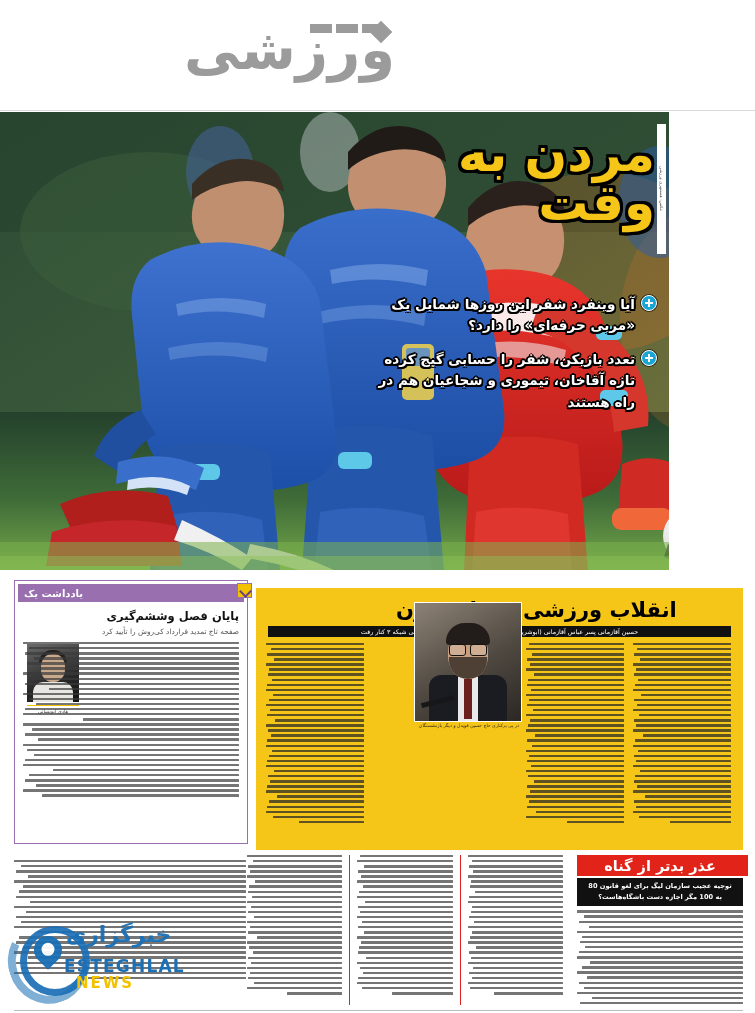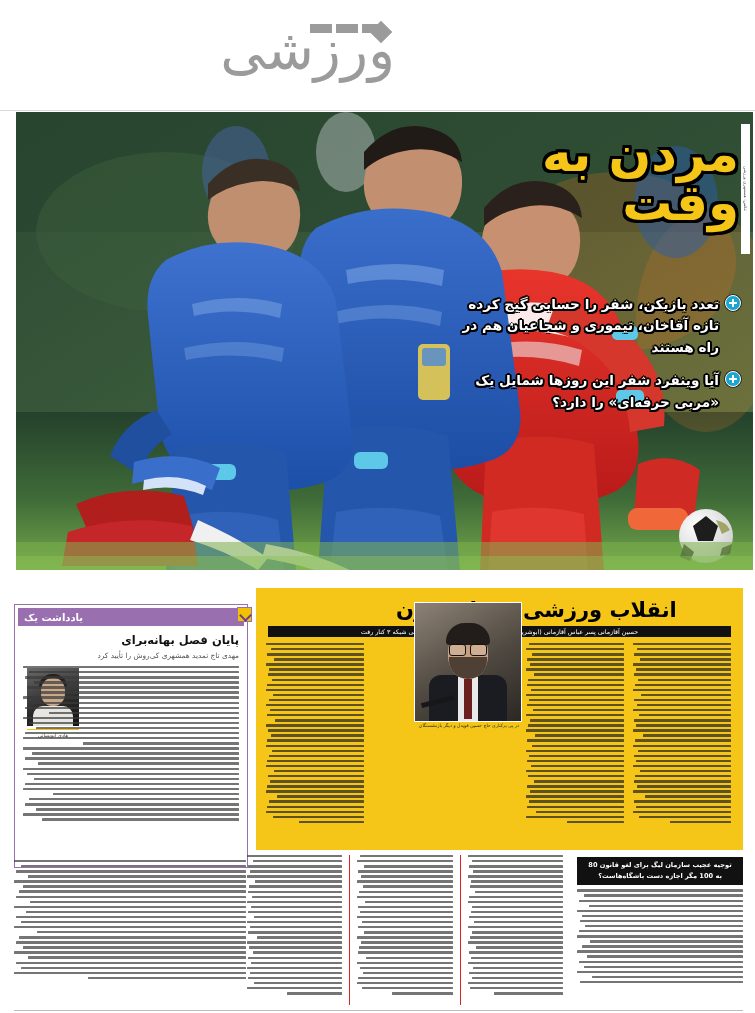--- a/index.html
+++ b/index.html
@@ -14,38 +14,38 @@
   
   .masthead{position:absolute;left:0;top:0;width:755px;height:92px;background:#ffffff;overflow:hidden;}
   .mast-logo{
     position:absolute;right:10px;top:6px;
     font-family:"DejaVu Sans","Liberation Sans",sans-serif;
     font-size:74px;line-height:80px;font-weight:bold;color:#1a92d6;
     letter-spacing:-2px;white-space:nowrap;direction:rtl;
   }
   .mast-sub{
     position:absolute;right:360px;top:20px;
-    font-size:56px;line-height:60px;font-weight:normal;color:#9b9b9b;
+    font-size:56px;line-height:60px;font-weight:bold;color:#9b9b9b;
     white-space:nowrap;direction:rtl;letter-spacing:-1px;
   }
   .mast-diamond{
     position:absolute;left:373px;top:24px;width:16px;height:16px;
     background:#9b9b9b;transform:rotate(45deg);
   }
   .mast-bars{position:absolute;left:300px;top:18px;width:84px;height:10px;}
   .mast-bars i{display:inline-block;width:22px;height:9px;background:#9b9b9b;margin-left:4px;}
   .dateline{
     position:absolute;right:18px;top:95px;height:14px;
     font-size:6.5px;color:#222;direction:rtl;white-space:nowrap;letter-spacing:0.1px;
   }
   .mast-rule{position:absolute;left:0;top:110px;width:755px;height:1px;background:#d9d9d9;}
 
   
   .hero{
-    position:absolute;left:16px;top:112px;width:737px;height:458px;overflow:hidden;
+    position:absolute;left:0;top:112px;width:669px;height:458px;overflow:hidden;
     background:#b91c1c;
   }
   .hero svg{position:absolute;left:0;top:0;width:737px;height:458px;display:block;}
 
   
   .hero-head{
     position:absolute;right:14px;top:18px;width:330px;
     direction:rtl;text-align:right;line-height:0.98;
   }
   .hl{
@@ -84,21 +84,21 @@
     position:absolute;right:3px;top:12px;width:9px;height:130px;
     writing-mode:vertical-rl;font-size:4.4px;color:#555;direction:rtl;
     background:#ffffff;text-align:center;line-height:9px;
   }
 
   
   .lower{position:absolute;left:0;top:578px;width:755px;height:435px;background:#ffffff;}
 
   
   .notebox{
-    position:absolute;left:14px;top:26px;width:232px;height:262px;
+    position:absolute;left:14px;top:2px;width:232px;height:262px;
     border:1px solid #9a6fb0;background:#ffffff;
   }
   .note-head{
     position:relative;height:18px;background:#9a6fb0;margin:3px;
     display:flex;align-items:center;justify-content:flex-end;
     padding:0 6px;direction:rtl;
   }
   .note-head .ntitle{font-size:10px;font-weight:bold;color:#ffffff;letter-spacing:1px;}
   .note-flag{
     position:absolute;right:-8px;top:-1px;width:13px;height:13px;background:#f2c200;
@@ -369,40 +369,40 @@
       <rect x="0" y="444" width="737" height="14" fill="#8cc057" opacity="0.45"></rect>
     </svg>
 
     <div class="hero-head">
       <span class="hl yellow l1">مردن به وقت</span>
     </div>
 
     <div class="bullets">
       <div class="bullet">
         <span class="pin"></span>
-        <span class="btxt">تعدد بازیکن، شفر را حسابی گیج کرده تازه آقاخان، تیموری و شجاعیان هم در راه هستند</span>
+        <span class="btxt">آیا وینفرد شفر این روزها شمایل یک «مربی حرفه‌ای» را دارد؟</span>
       </div>
       <div class="bullet">
         <span class="pin"></span>
-        <span class="btxt">آیا وینفرد شفر این روزها شمایل یک «مربی حرفه‌ای» را دارد؟</span>
+        <span class="btxt">تعدد بازیکن، شفر را حسابی گیج کرده تازه آقاخان، تیموری و شجاعیان هم در راه هستند</span>
       </div>
     </div>
 
     <div class="hero-side">عکس: همشهری ورزشی</div>
   </div>
 
   <div class="lower">
 
     <div class="notebox">
       <div class="note-head">
         <span class="note-flag"></span>
         <span class="ntitle">یادداشت یک</span>
       </div>
-      <div class="note-title">پایان فصل بهانه‌برای</div>
-      <div class="note-sub">مهدی تاج تمدید همشهری کی‌روش را تأیید کرد</div>
+      <div class="note-title">پایان فصل وششم‌گیری</div>
+      <div class="note-sub">صفحه تاج تمدید قرارداد کی‌روش را تأیید کرد</div>
       <div class="note-body">
         <div class="note-portrait">
           <div class="ph">
             <div class="hair"></div>
               <div class="face"></div>
               <div class="body"></div>
           </div>
           <div class="cap">هادی ابویسانی</div>
         </div>
         <div class="ftext sm dark">
@@ -712,20 +712,23 @@
             <i style="width:97%"></i>
           <i style="width:99%"></i>
             <i style="width:93%"></i>
             <i style="width:100%"></i>
             <i style="width:58%"></i>
         </div>
       </div>
     </div>
 
     <div class="redbox">
+      <div class="red-head">
+        <span>عذر بدتر از گناه</span>
+      </div>
       <div class="red-sub">
         <b>توجیه عجیب سازمان لیگ برای لغو قانون 80</b>
         <b>به 100 مگر اجازه دست باشگاه‌هاست؟</b>
       </div>
       <div class="red-body">
         <div class="ftext sm dark">
           <i style="width:100%"></i>
             <i style="width:96%"></i>
             <i style="width:99%"></i>
             <i style="width:93%"></i>
@@ -741,16 +744,24 @@
             <i style="width:94%"></i>
             <i style="width:99%"></i>
             <i style="width:96%"></i>
           <i style="width:100%"></i>
             <i style="width:91%"></i>
             <i style="width:98%"></i>
         </div>
       </div>
     </div>
 
+    <div class="watermark">
+      <div class="wm-arc"></div>
+      <div class="wm-badge"></div>
+      <div class="wm-pin"></div>
+      <div class="wm-script">خبرگزاری</div>
+      <div class="wm-name">ESTEGHLAL</div>
+      <div class="wm-news">NEWS</div>
+    </div>
 
     <div class="bot-rule"></div>
   </div>
 </div>
 
 </body></html>

